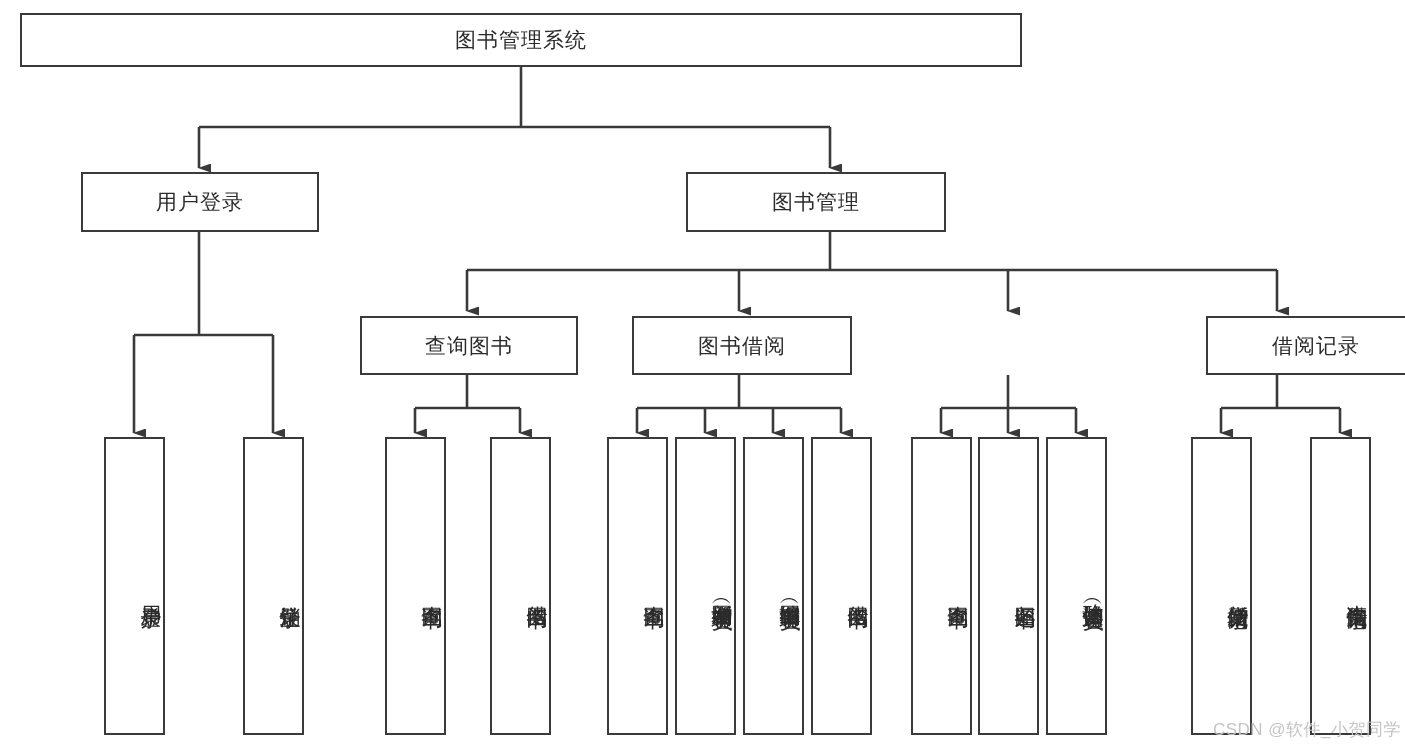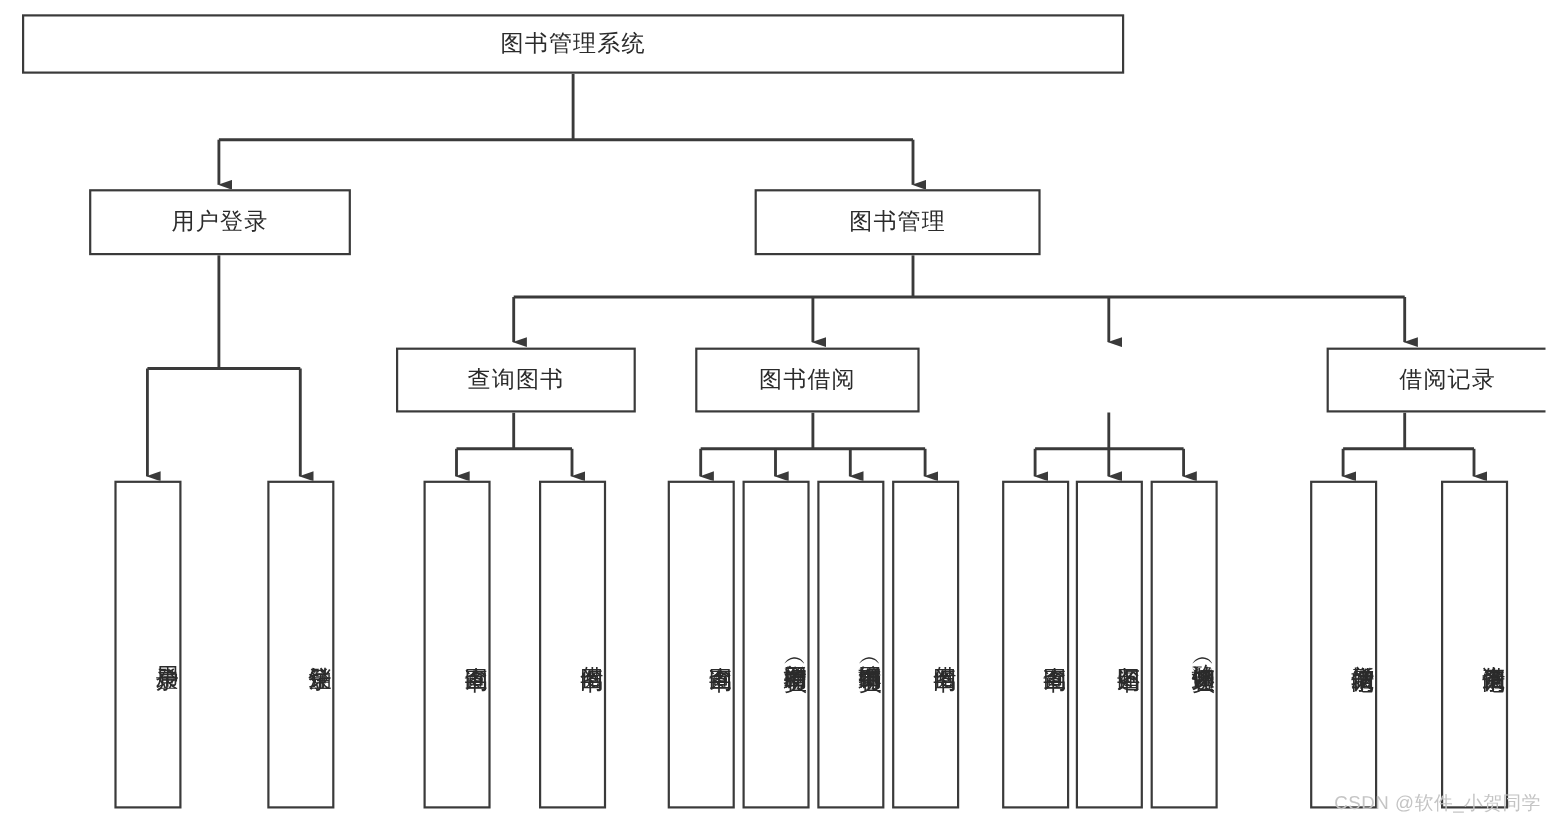--- a/index.html
+++ b/index.html
@@ -136,21 +136,21 @@
   <div class="node horiz" style="left:81px; top:172px; width:238px; height:60px;">
     <span class="htext">用户登录</span>
   </div>
   <div class="node horiz" style="left:686px; top:172px; width:260px; height:60px;">
     <span class="htext">图书管理</span>
   </div>
 
   <div class="node horiz" style="left:360px; top:316px; width:218px; height:59px;">
     <span class="htext">查询图书</span>
   </div>
-  <div class="node horiz" style="left:632px; top:316px; width:204px; height:59px;text-align:center;">
+  <div class="node horiz" style="left:632px; top:316px; width:220px; height:59px;text-align:center;">
     <span class="htext">图书借阅</span>
   </div>
   <div class="node horiz" style="left:1170px; top:316px; width:220px; height:59px;margin-left:36px;">
     <span class="htext">借阅记录</span>
   </div>
 
   <div class="node vert" style="left:104px; top:437px; width:61px; height:298px;">
     <span class="vtext">用户登录</span>
   </div>
   <div class="node vert" style="left:243px; top:437px; width:61px; height:298px;">

